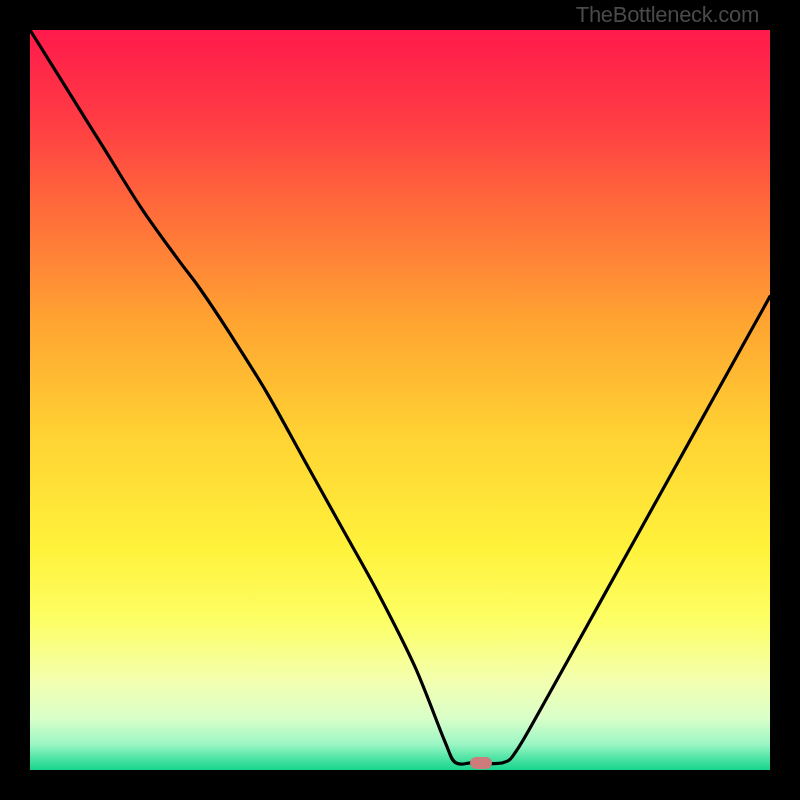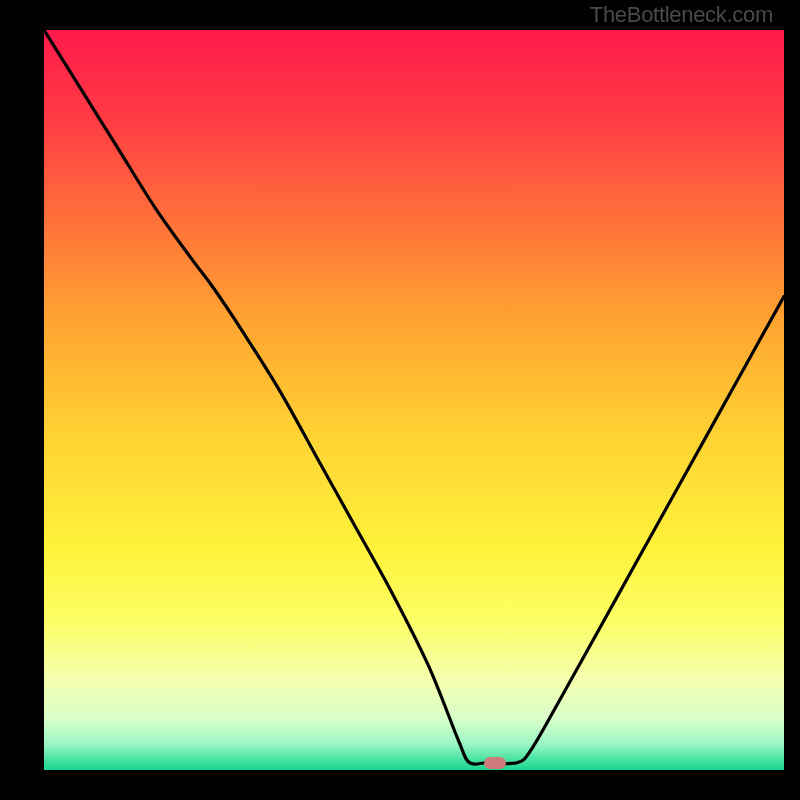--- a/index.html
+++ b/index.html
@@ -9,21 +9,20 @@
     height: 800px;
     overflow: hidden;
     background: #000;
     font-family: Arial, Helvetica, sans-serif;
   }
   .frame {
     position: relative;
     width: 769px;
     height: 800px;
     background: #000;
-    margin-left: 14px;
   }
   .watermark {
     position: absolute;
     top: 2px;
     right: 10px;
     color: #4a4a4a;
     font-size: 22px;
     font-weight: 500;
     letter-spacing: -0.3px;
     z-index: 10;

